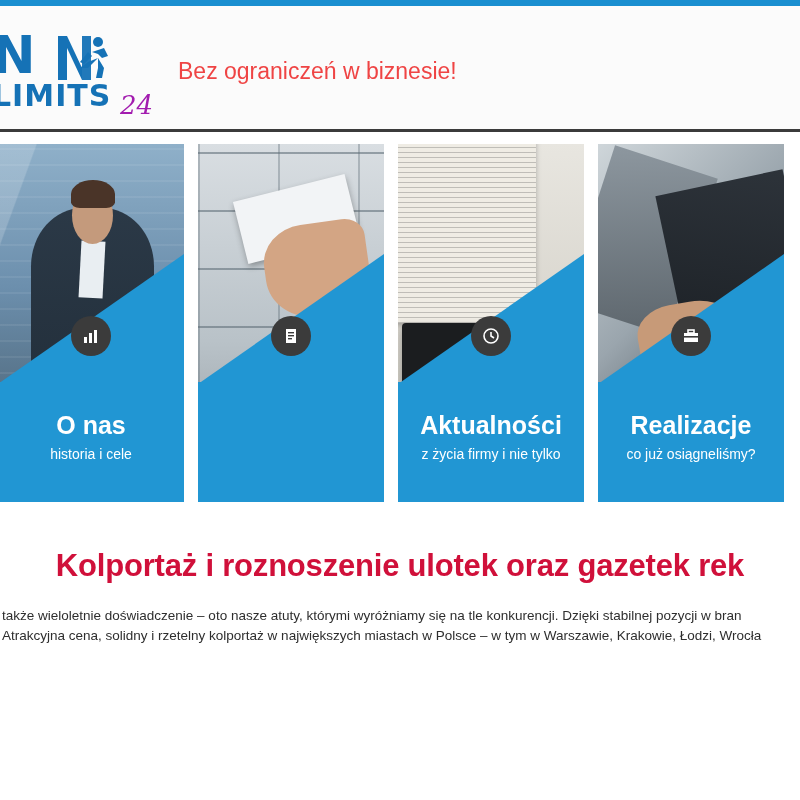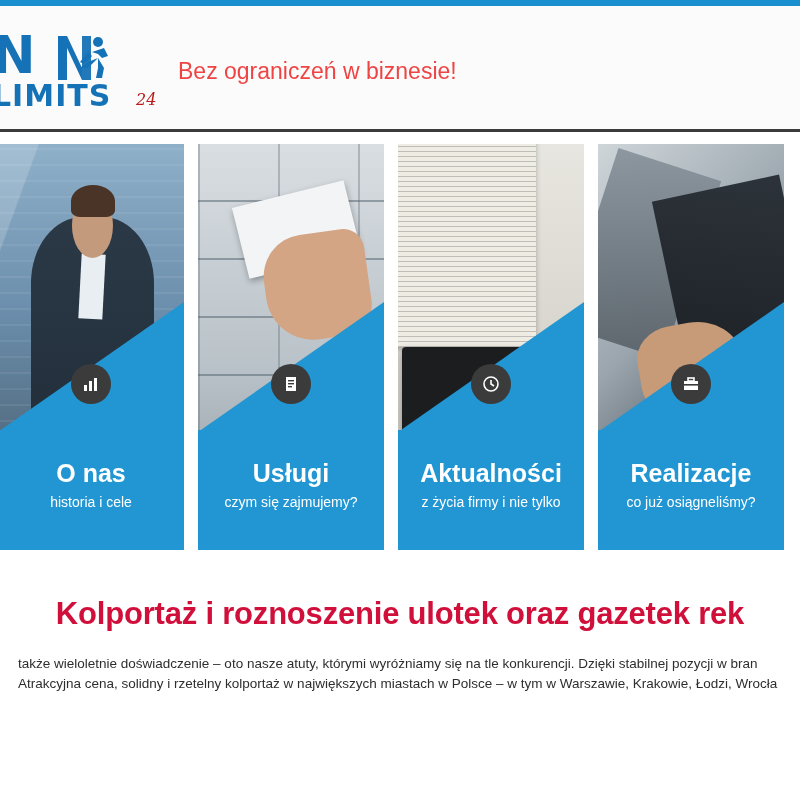--- a/index.html
+++ b/index.html
@@ -60,42 +60,42 @@
     left: 0;
     top: 46px;
     font-family: "DejaVu Sans", sans-serif;
     font-weight: bold;
     font-size: 30px;
     letter-spacing: 1px;
     color: #1572b6;
   }
   .logo-24 {
     position: absolute;
-    left: 144px;
+    left: 128px;
     top: 58px;
     font-family: "DejaVu Serif", serif;
     font-style: italic;
-    font-size: 16px;
-    color: #b91c1c;
+    font-size: 26px;
+    color: #a21caf;
   }
   .tagline {
     position: absolute;
     left: 178px;
     top: 52px;
     font-size: 23px;
     color: #ef4444;
     font-family: "Liberation Sans", sans-serif;
   }
 
   
   .tiles {
     display: flex;
     gap: 0;
     margin-top: 12px;
-    height: 406px;
+    height: 358px;
   }
   .tile {
     position: relative;
     width: 186px;
     margin-right: 14px;
     overflow: hidden;
     background: #2b3742;
   }
   .tile:first-child { margin-left: -2px; }
   .tile:last-child { margin-right: 0; }
@@ -248,21 +248,21 @@
     position:absolute; right:11%; bottom:20%; width:34%; height:24%;
     background:#ffffff; border-radius:40% 40% 45% 45%;
   }
   .ph4-coffee {
     position:absolute; right:15%; bottom:30%; width:26%; height:11%;
     background:#4a2d1a; border-radius:50%;
   }
 
   
   .content {
-    padding: 0 18px;
+    padding: 0 2px;
     margin-top: 46px;
   }
   .headline {
     text-align: center;
     color: #d0103a;
     font-size: 31px;
     font-weight: bold;
     letter-spacing: -0.2px;
     white-space: nowrap;
     margin: 0 0 22px 0;
@@ -332,22 +332,20 @@
     <div class="tile-diag"></div>
     <div class="tile-bottom"></div>
     <div class="tile-icon">
       <svg width="18" height="18" viewBox="0 0 18 18">
           <rect x="4" y="2" width="10" height="14" fill="#fff"></rect>
           <rect x="6" y="5" width="6" height="1.4" fill="#3b3b3b"></rect>
           <rect x="6" y="8" width="6" height="1.4" fill="#3b3b3b"></rect>
           <rect x="6" y="11" width="4" height="1.4" fill="#3b3b3b"></rect>
         </svg>
     </div>
-    <div class="tile-title">Usługi</div>
-    <div class="tile-sub">czym się zajmujemy?</div>
   </div>
 
   <div class="tile">
     <div class="tile-photo">
       <div class="ph4-inner"></div>
       <div class="ph4-paper"></div>
       <div class="ph4-tablet"></div>
       <div class="ph4-saucer"></div>
       <div class="ph4-cup"></div>
       <div class="ph4-coffee"></div>

